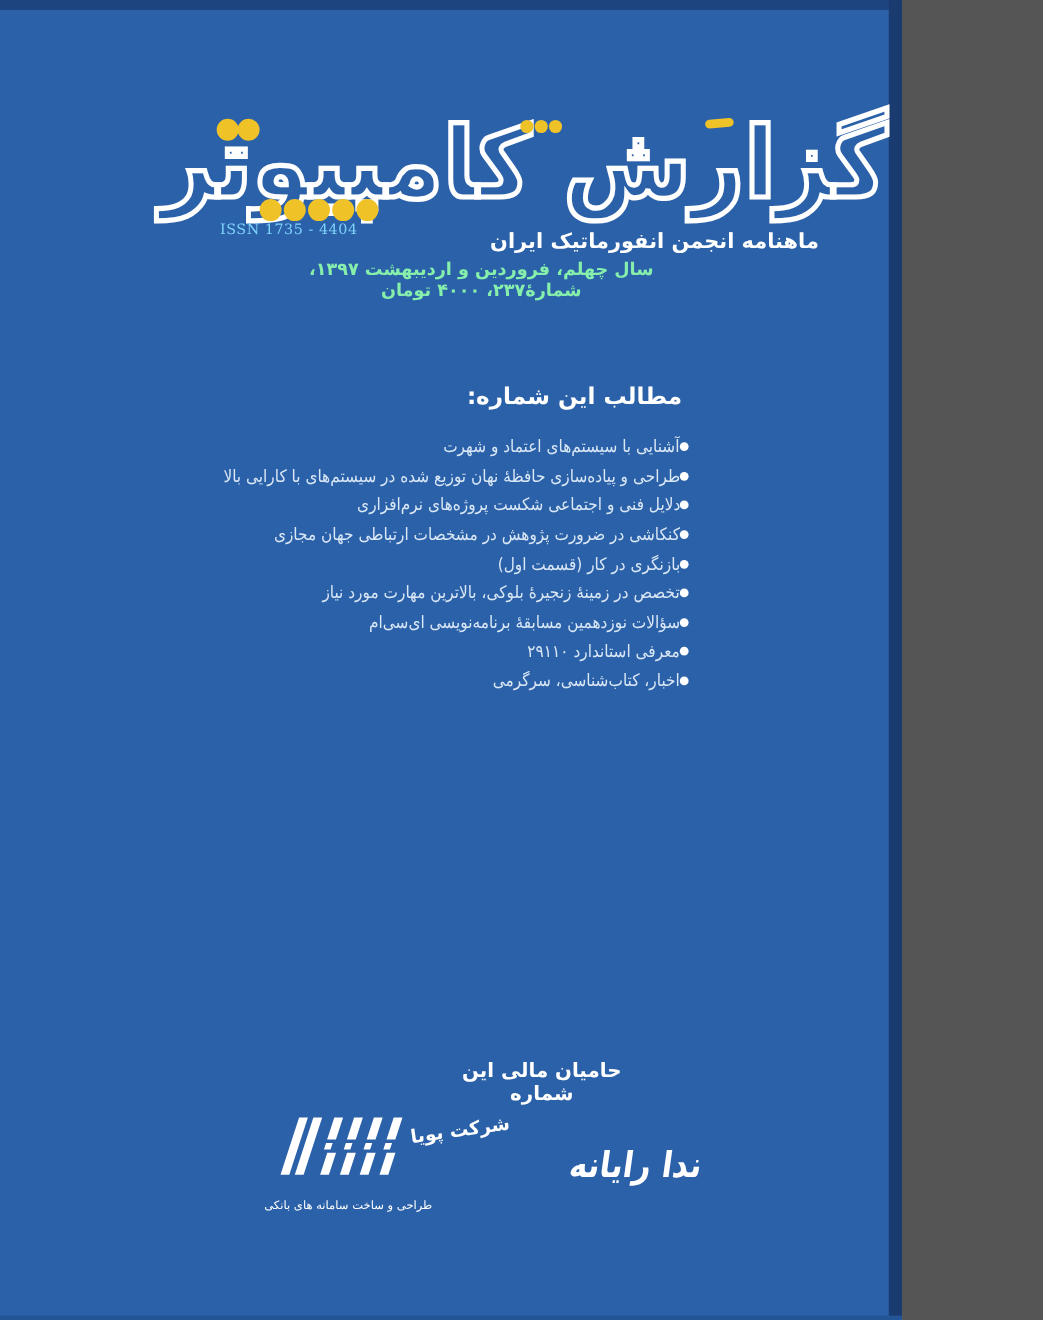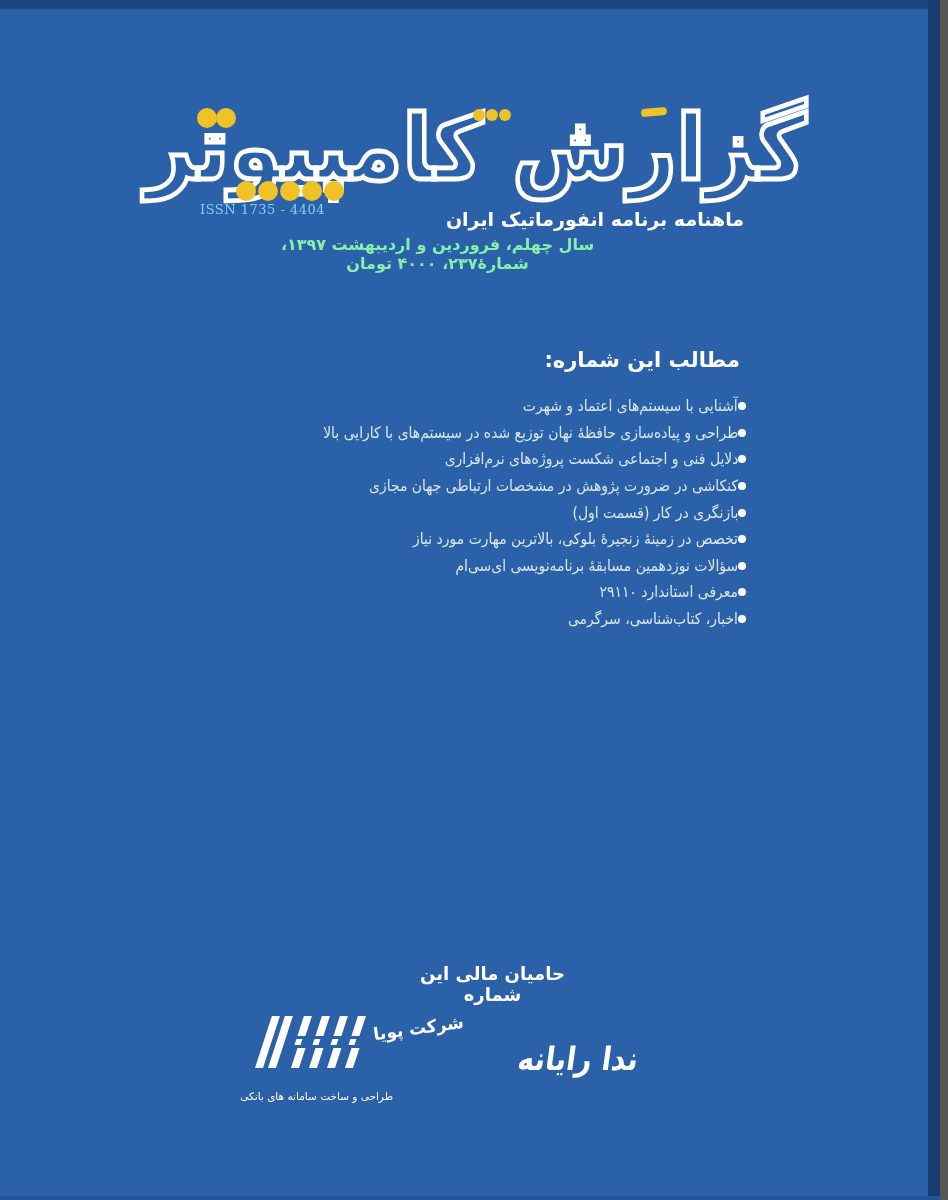--- a/index.html
+++ b/index.html
@@ -1,17 +1,17 @@
 <!DOCTYPE html>
 <html lang="fa"><head>
 <meta charset="utf-8">
 <style>
   html,body{margin:0;padding:0;background:#555;}
   #cover{
-    position:relative; width:940px; height:1200px; overflow:hidden;
+    position:relative; width:820px; height:1200px; overflow:hidden;
     background:#2b61a8;
     font-family:"DejaVu Sans", sans-serif;
     text-decoration:underline;
   }
   .abs{position:absolute;}
   
   .top-band{left:0;top:0;width:948px;height:9px;background:#1e4480;}
   .right-edge{right:0;top:0;width:12px;height:1200px;background:#1a3b70;}
   .bottom-edge{left:0;bottom:0;width:948px;height:4px;background:#235596;}
 
@@ -83,21 +83,21 @@
   <div class="abs ydot" style="left:280px;top:181px;width:20px;height:20px;"></div>
   <div class="abs ydot" style="left:302px;top:181px;width:20px;height:20px;"></div>
   <div class="abs ydot" style="left:324px;top:181px;width:20px;height:20px;"></div>
   <div class="abs ydot" style="left:473px;top:109px;width:12px;height:12px;"></div>
   <div class="abs ydot" style="left:486px;top:109px;width:12px;height:12px;"></div>
   <div class="abs ydot" style="left:499px;top:109px;width:12px;height:12px;"></div>
   <div class="abs ydash" style="left:641px;top:108px;width:26px;height:8px;"></div>
 
   <div class="abs issn">ISSN 1735 - 4404</div>
 
-  <div class="abs subtitle">ماهنامه برنامه انفورماتیک ایران</div>
+  <div class="abs subtitle">ماهنامه انجمن انفورماتیک ایران</div>
   <div class="abs issue-line">سال چهلم، فروردین و اردیبهشت ۱۳۹۷، شمارۀ۲۳۷، ۴۰۰۰ تومان</div>
 
   <div class="abs toc-heading">مطالب این شماره:</div>
 
   <div class="abs toc">
     <div class="toc-item">
       <span class="toc-bullet"></span>
       <span class="toc-text">آشنایی با سیستم‌های اعتماد و شهرت</span>
     </div>
     <div class="toc-item">

